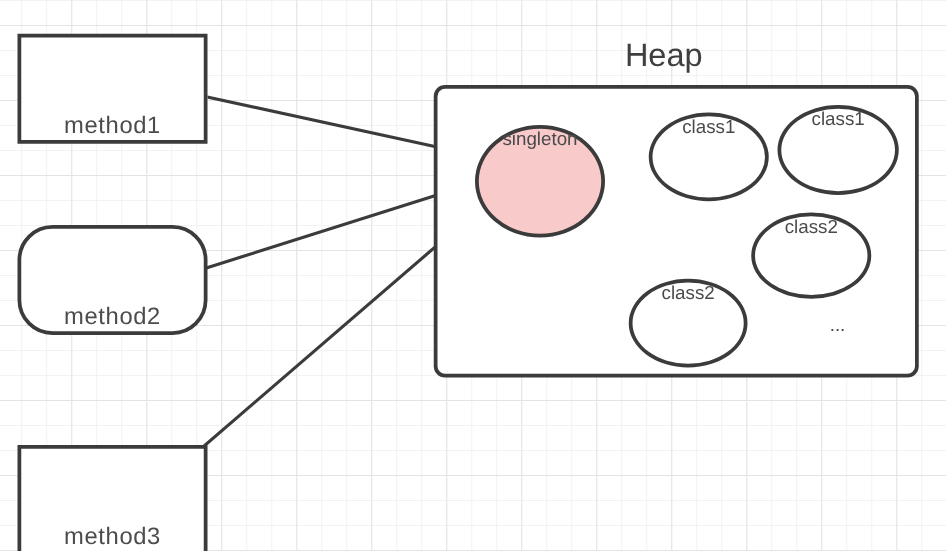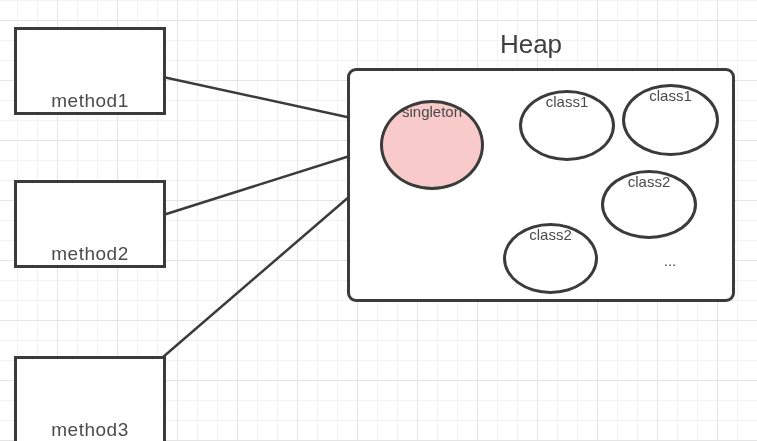--- a/index.html
+++ b/index.html
@@ -69,21 +69,21 @@
     <line x1="141" y1="222" x2="375" y2="148" stroke="#3b3b3b" stroke-width="2.5" marker-end="url(#arrow)"></line>
     <line x1="141" y1="376" x2="379" y2="171" stroke="#3b3b3b" stroke-width="2.5" marker-end="url(#arrow)"></line>
   </svg>
 
   <div class="abs heap-title">Heap</div>
   <div class="abs heap-rect"></div>
 
   <div class="abs method-box" style="top:27px;">
     <span>method1</span>
   </div>
-  <div class="abs method-box" style="top:180px;">
+  <div class="abs method-box" style="top:180px;border-radius:28px;">
     <span>method2</span>
   </div>
   <div class="abs method-box" style="top:356px;">
     <span>method3</span>
   </div>
 
   <div class="abs ellipse singleton">
     <span>singleton</span>
   </div>
   <div class="abs ellipse class1-a">

